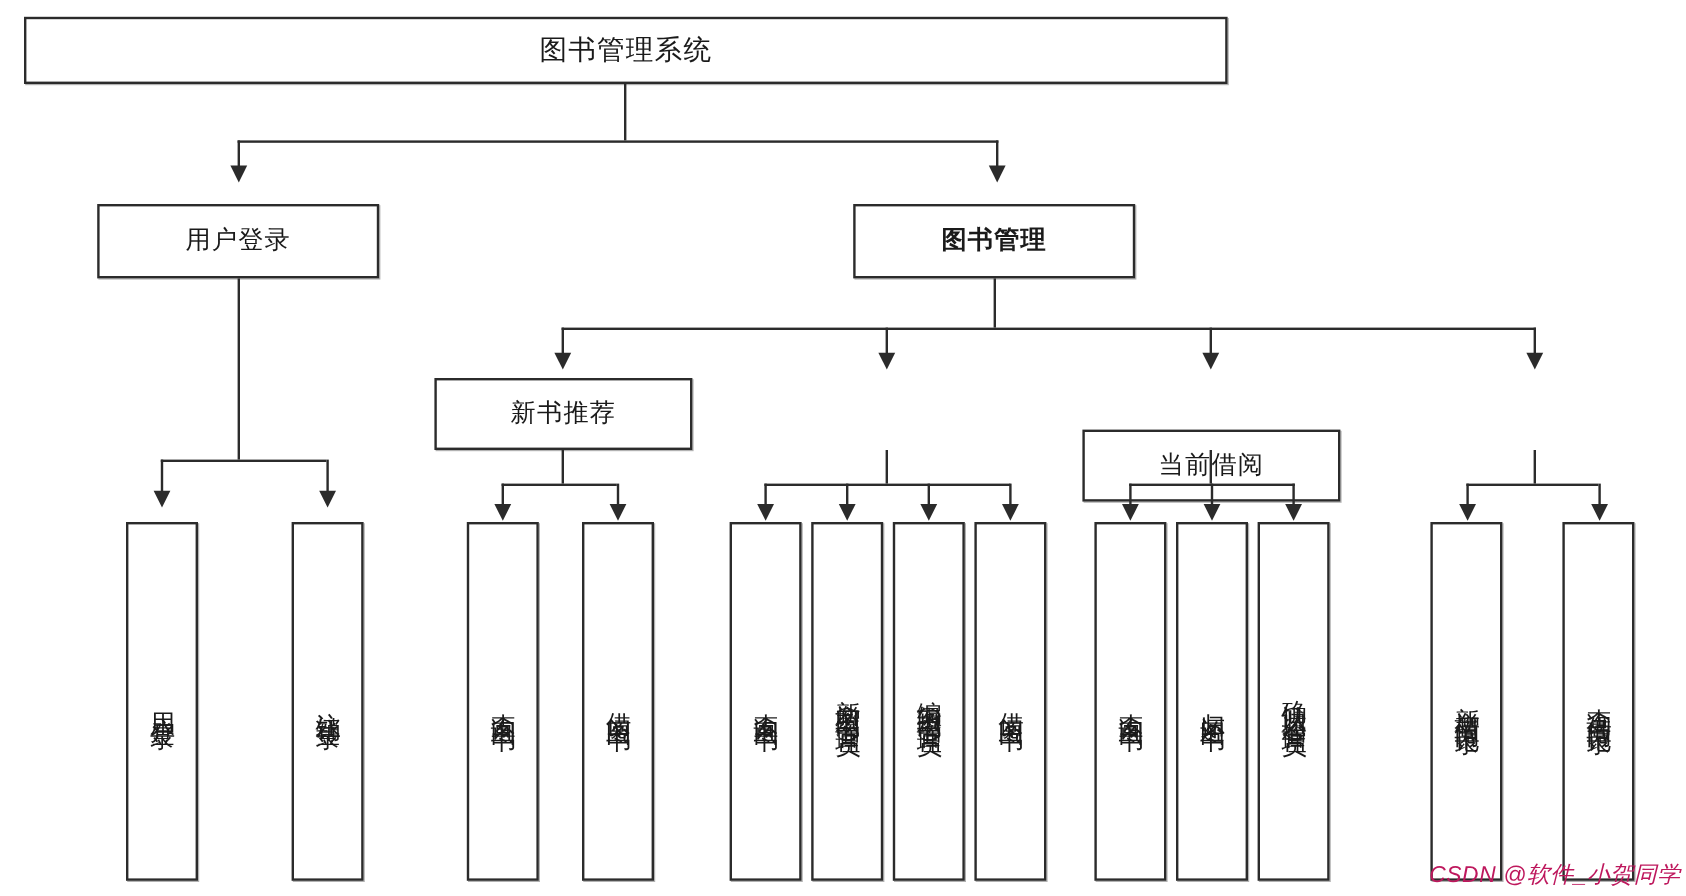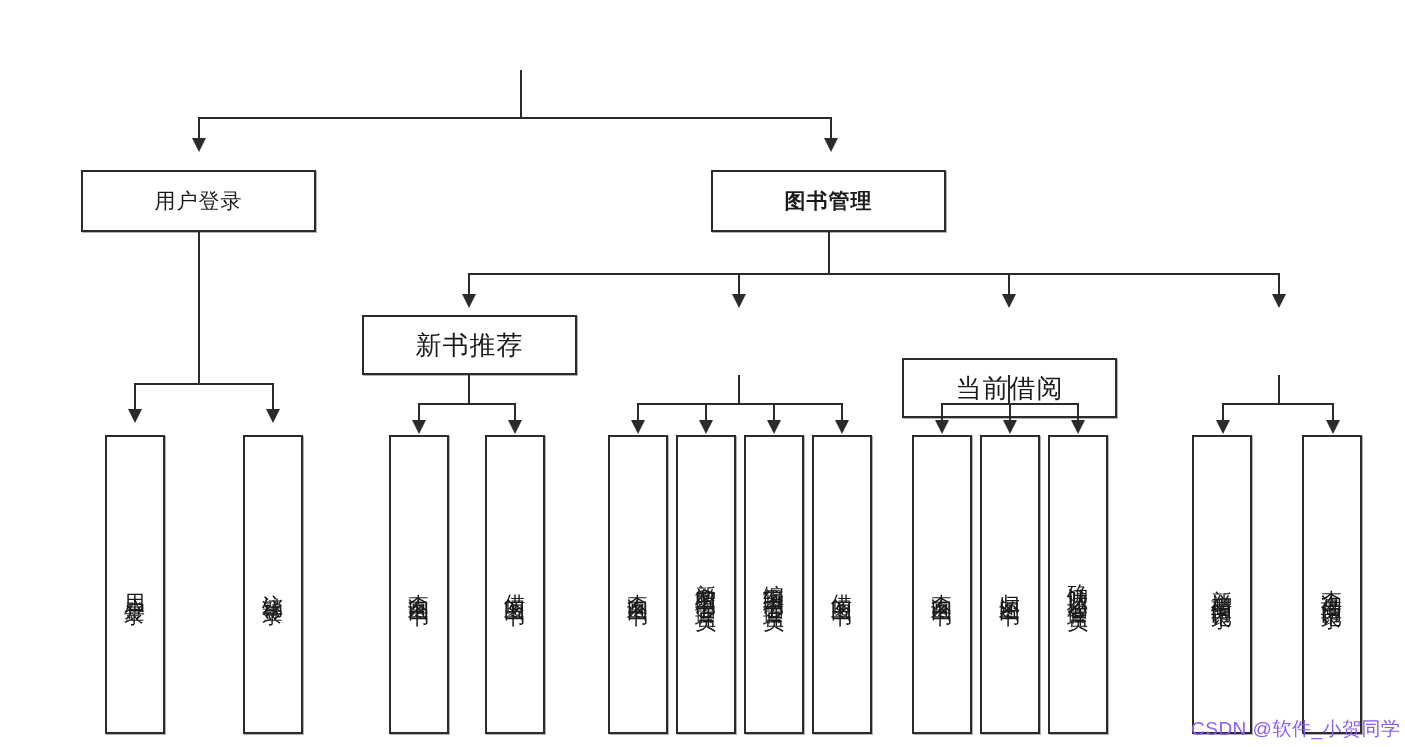--- a/index.html
+++ b/index.html
@@ -33,21 +33,21 @@
   .node .label {
     display: block;
     text-align: center;
     line-height: 1.18;
     letter-spacing: 1px;
   }
   
   .node.root .label   { font-size: 23px; }
   
   .node.h2 .label     { font-size: 21px; }
-  .node.h3 .label     { font-size: 26px; }
+  .node.h3 .label     { font-size: 21px; }
   
   .node.leaf {
     align-items: center;
     justify-content: center;
     padding: 6px 0;
   }
   .node.leaf .label {
     writing-mode: vertical-rl;
     text-orientation: upright;
     font-size: 21px;
@@ -66,32 +66,36 @@
     position: absolute;
     width: 0;
     height: 0;
     border-left: 7px solid transparent;
     border-right: 7px solid transparent;
     border-top: 14px solid #2b2b2b;
   }
   
   #watermark {
     position: absolute;
-    color: #8b5cf6;
+    color: #be185d;
     font-size: 19px;
     white-space: nowrap;
     letter-spacing: 0.5px;
     pointer-events: none;
+    font-style: italic;
   }
 </style>
 </head>
 <body>
 
 <div id="canvas">
 
+  <div class="node root" style="left:20px; top:14px; width:1003px; height:56px;">
+    <span class="label">图书管理系统</span>
+  </div>
 
   <div class="ln v" style="left:520px; top:70px; width:2px; height:47px;"></div>
 
   <div class="ln h" style="left:198px; top:117px; width:634px; height:2px;"></div>
 
   <div class="ln v" style="left:198px; top:117px; width:2px; height:26px;"></div>
   <div class="arrow" style="left:192px; top:138px;"></div>
 
   <div class="ln v" style="left:830px; top:117px; width:2px; height:26px;"></div>
   <div class="arrow" style="left:824px; top:138px;"></div>

